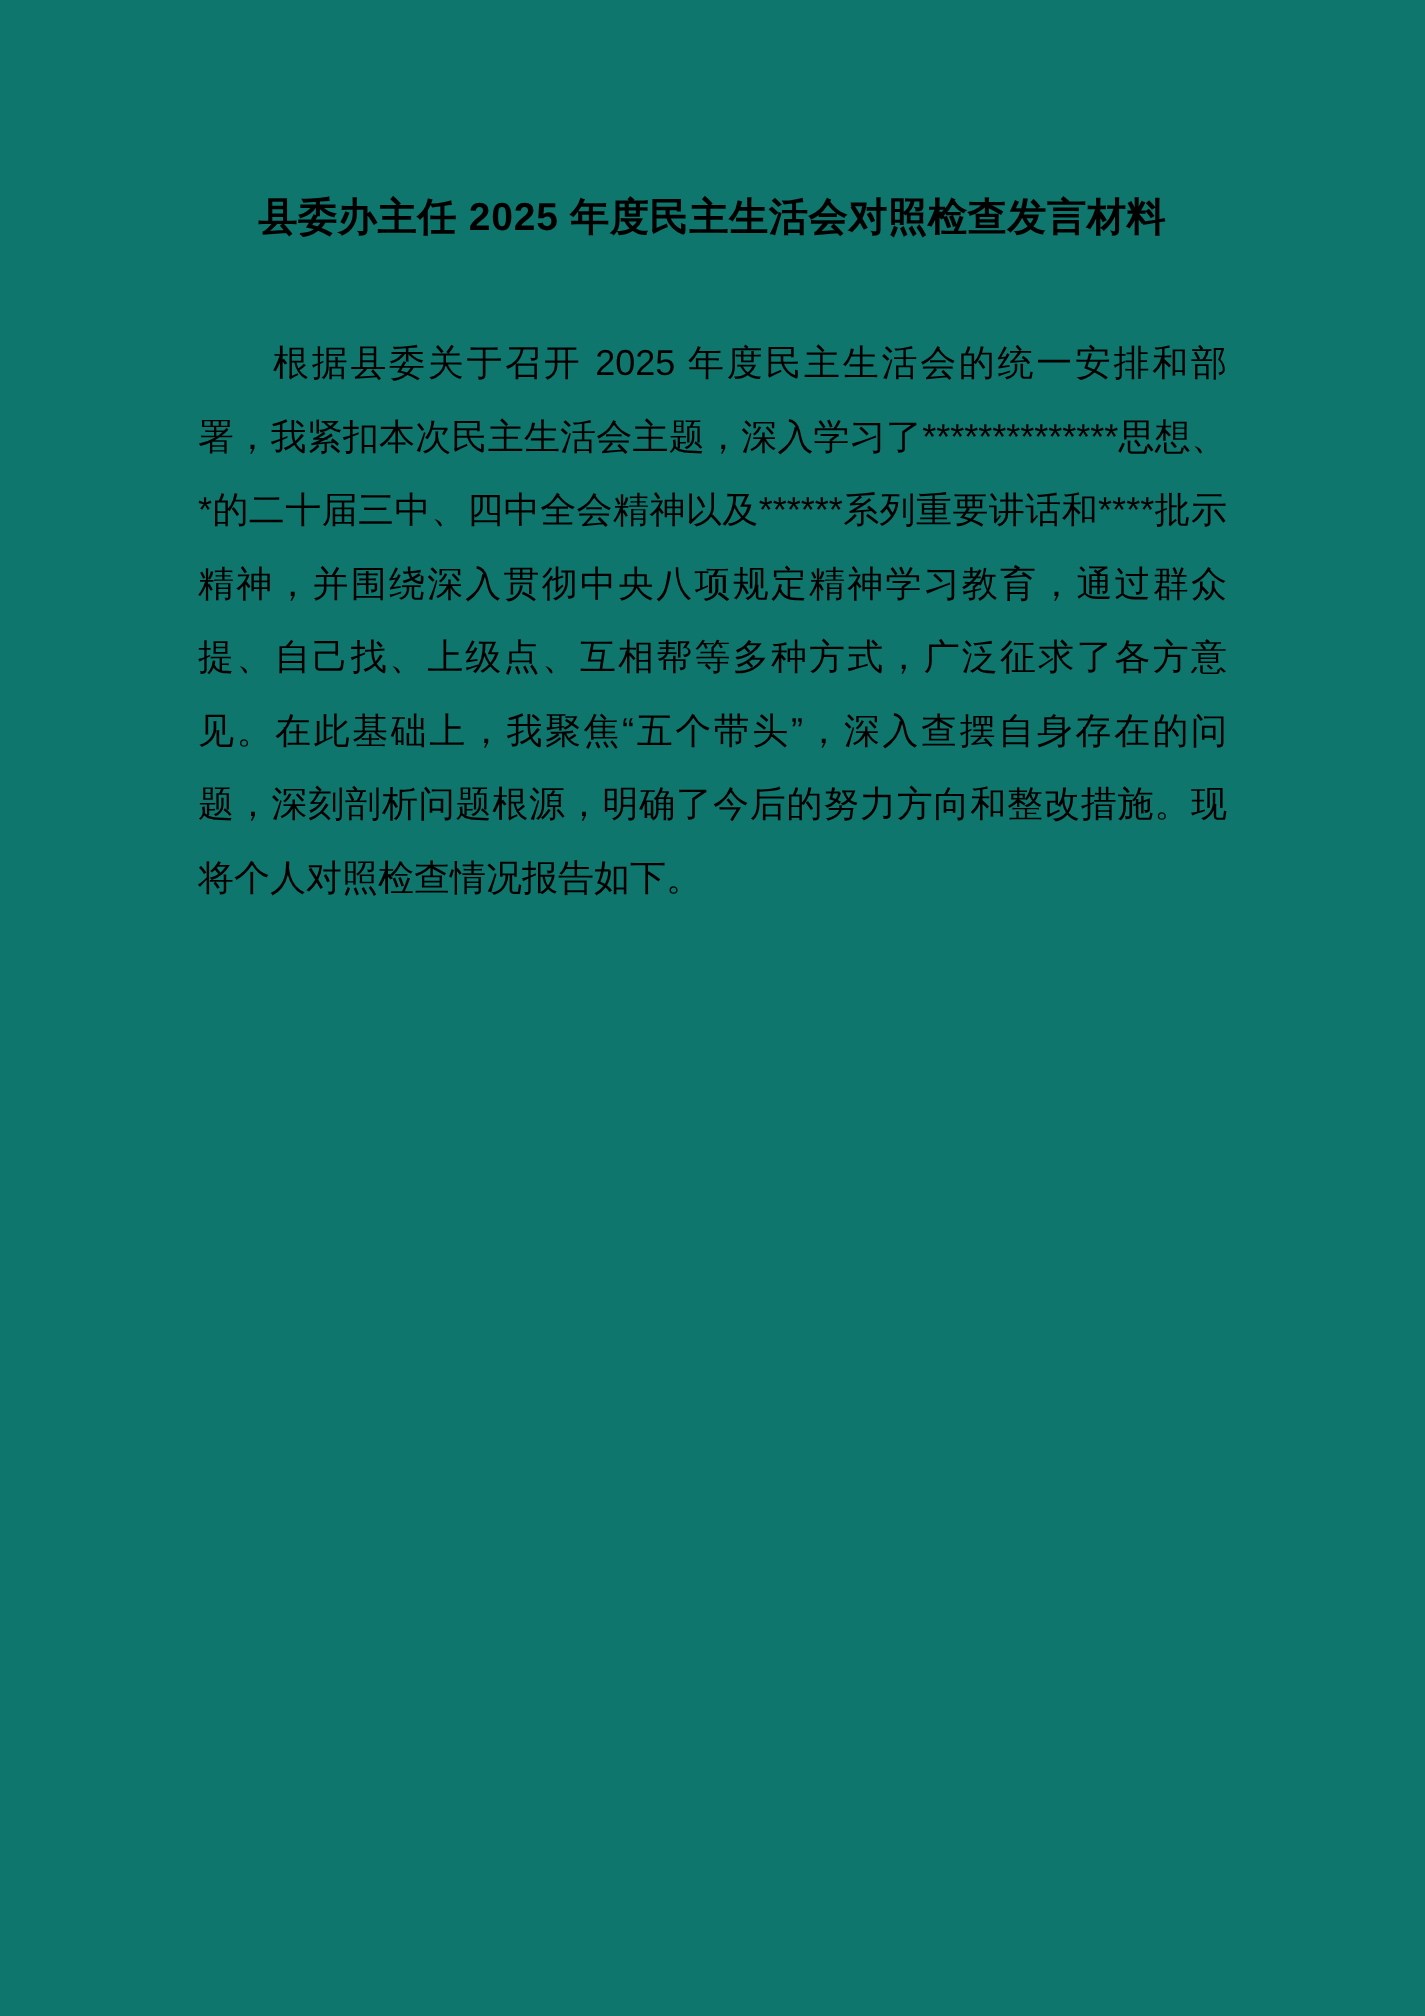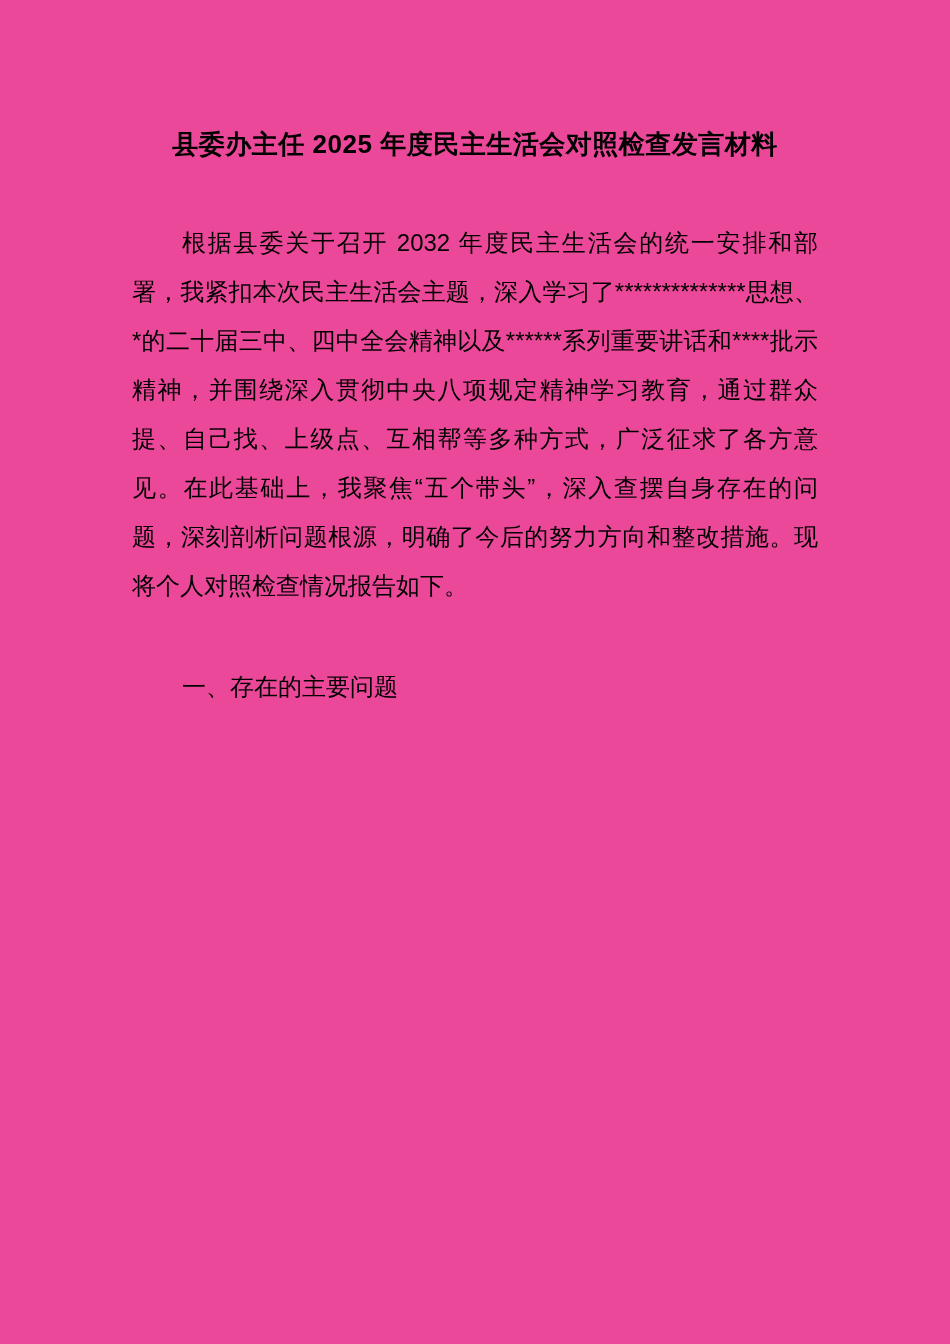--- a/index.html
+++ b/index.html
@@ -12,21 +12,21 @@
       height: 1344px;
       font-family: "Liberation Sans", "DejaVu Sans", sans-serif;
       color: #000000;
       overflow: hidden;
     }
     .page {
       box-sizing: border-box;
       width: 950px;
       height: 1344px;
       padding: 120px 132px 40px 132px;
-      background: #ec4899;
+      background: #0f766e;
     }
     .doc-title {
       font-size: 26px;
       font-weight: bold;
       line-height: 49px;
       text-align: center;
       margin: 0 0 49px 0;
       letter-spacing: 0.5px;
     }
     .para {
@@ -44,19 +44,18 @@
       margin: 0 0 52px 0;
       font-weight: normal;
     }
   </style>
 </head>
 <body>
 
 <div class="page">
   <h1 class="doc-title">县委办主任 2025 年度民主生活会对照检查发言材料</h1>
 
-  <p class="para">根据县委关于召开 2032 年度民主生活会的统一安排和部署，我紧扣本次民主生活会主题，深入学习了**************思想、*的二十届三中、四中全会精神以及******系列重要讲话和****批示精神，并围绕深入贯彻中央八项规定精神学习教育，通过群众提、自己找、上级点、互相帮等多种方式，广泛征求了各方意见。在此基础上，我聚焦“五个带头”，深入查摆自身存在的问题，深刻剖析问题根源，明确了今后的努力方向和整改措施。现将个人对照检查情况报告如下。</p>
+  <p class="para">根据县委关于召开 2025 年度民主生活会的统一安排和部署，我紧扣本次民主生活会主题，深入学习了**************思想、*的二十届三中、四中全会精神以及******系列重要讲话和****批示精神，并围绕深入贯彻中央八项规定精神学习教育，通过群众提、自己找、上级点、互相帮等多种方式，广泛征求了各方意见。在此基础上，我聚焦“五个带头”，深入查摆自身存在的问题，深刻剖析问题根源，明确了今后的努力方向和整改措施。现将个人对照检查情况报告如下。</p>
 
-  <p class="heading">一、存在的主要问题</p>
 
 
 
 </div>
 
 </body></html>

